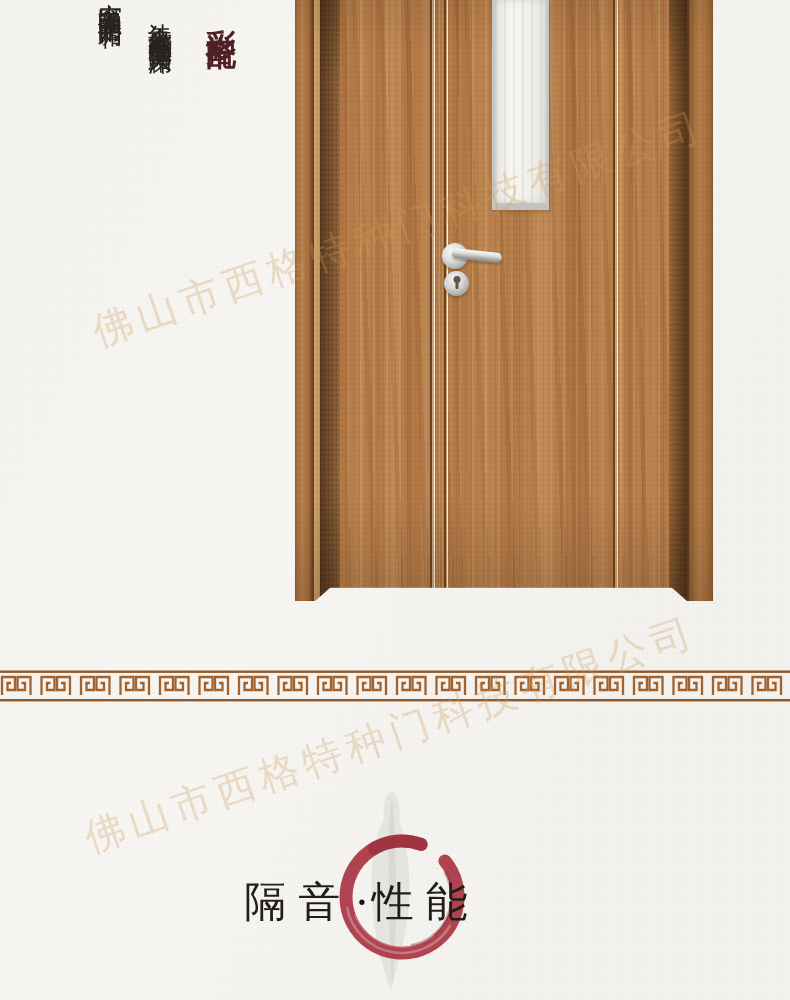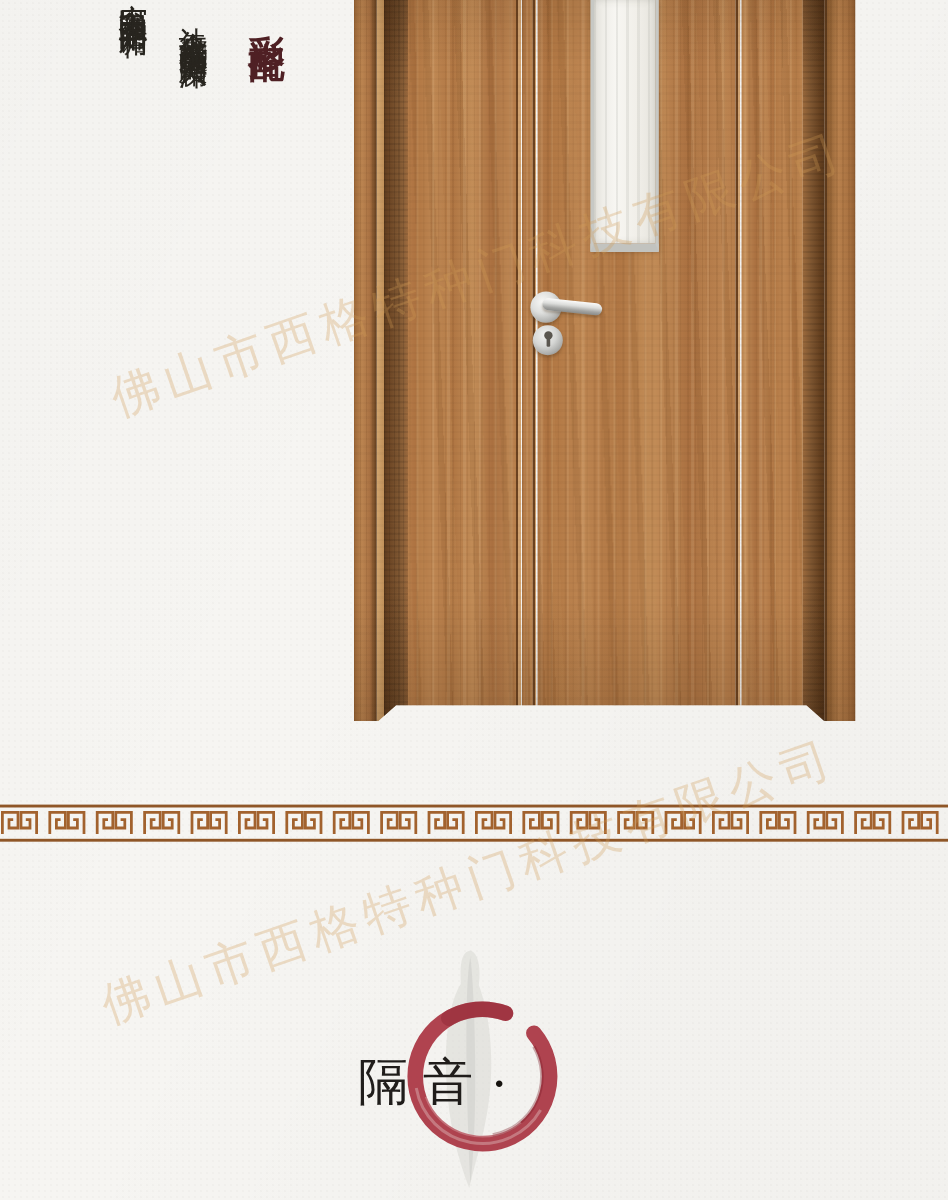--- a/index.html
+++ b/index.html
@@ -193,15 +193,16 @@
     <path d="M107.9,29 A56,56 0 1 1 84.2,12.4" fill="none" stroke="#a93441" stroke-width="13" stroke-linecap="round" opacity="0.92"></path>
     <path d="M37,16.5 A56,56 0 0 1 84.2,12.4" fill="none" stroke="#8f2634" stroke-width="13" stroke-linecap="round" opacity="0.45"></path>
     <path d="M107.9,40.25 A49.5,49.5 0 0 1 73.6,113.8" fill="none" stroke="rgba(120,25,38,0.35)" stroke-width="3"></path>
     <path d="M113.5,93 A56,56 0 0 1 9.9,74.7" fill="none" stroke="rgba(246,244,240,0.30)" stroke-width="2.5"></path>
     <path d="M97.1,103.3 A50,50 0 0 1 18,82.1" fill="none" stroke="rgba(250,248,244,0.25)" stroke-width="2"></path>
   </svg>
 
   <div class="headline">
     <span class="word">隔音</span>
     <span class="sep">·</span>
+    <span class="word">性能</span>
   </div>
 
 </div>
 
 </body></html>

